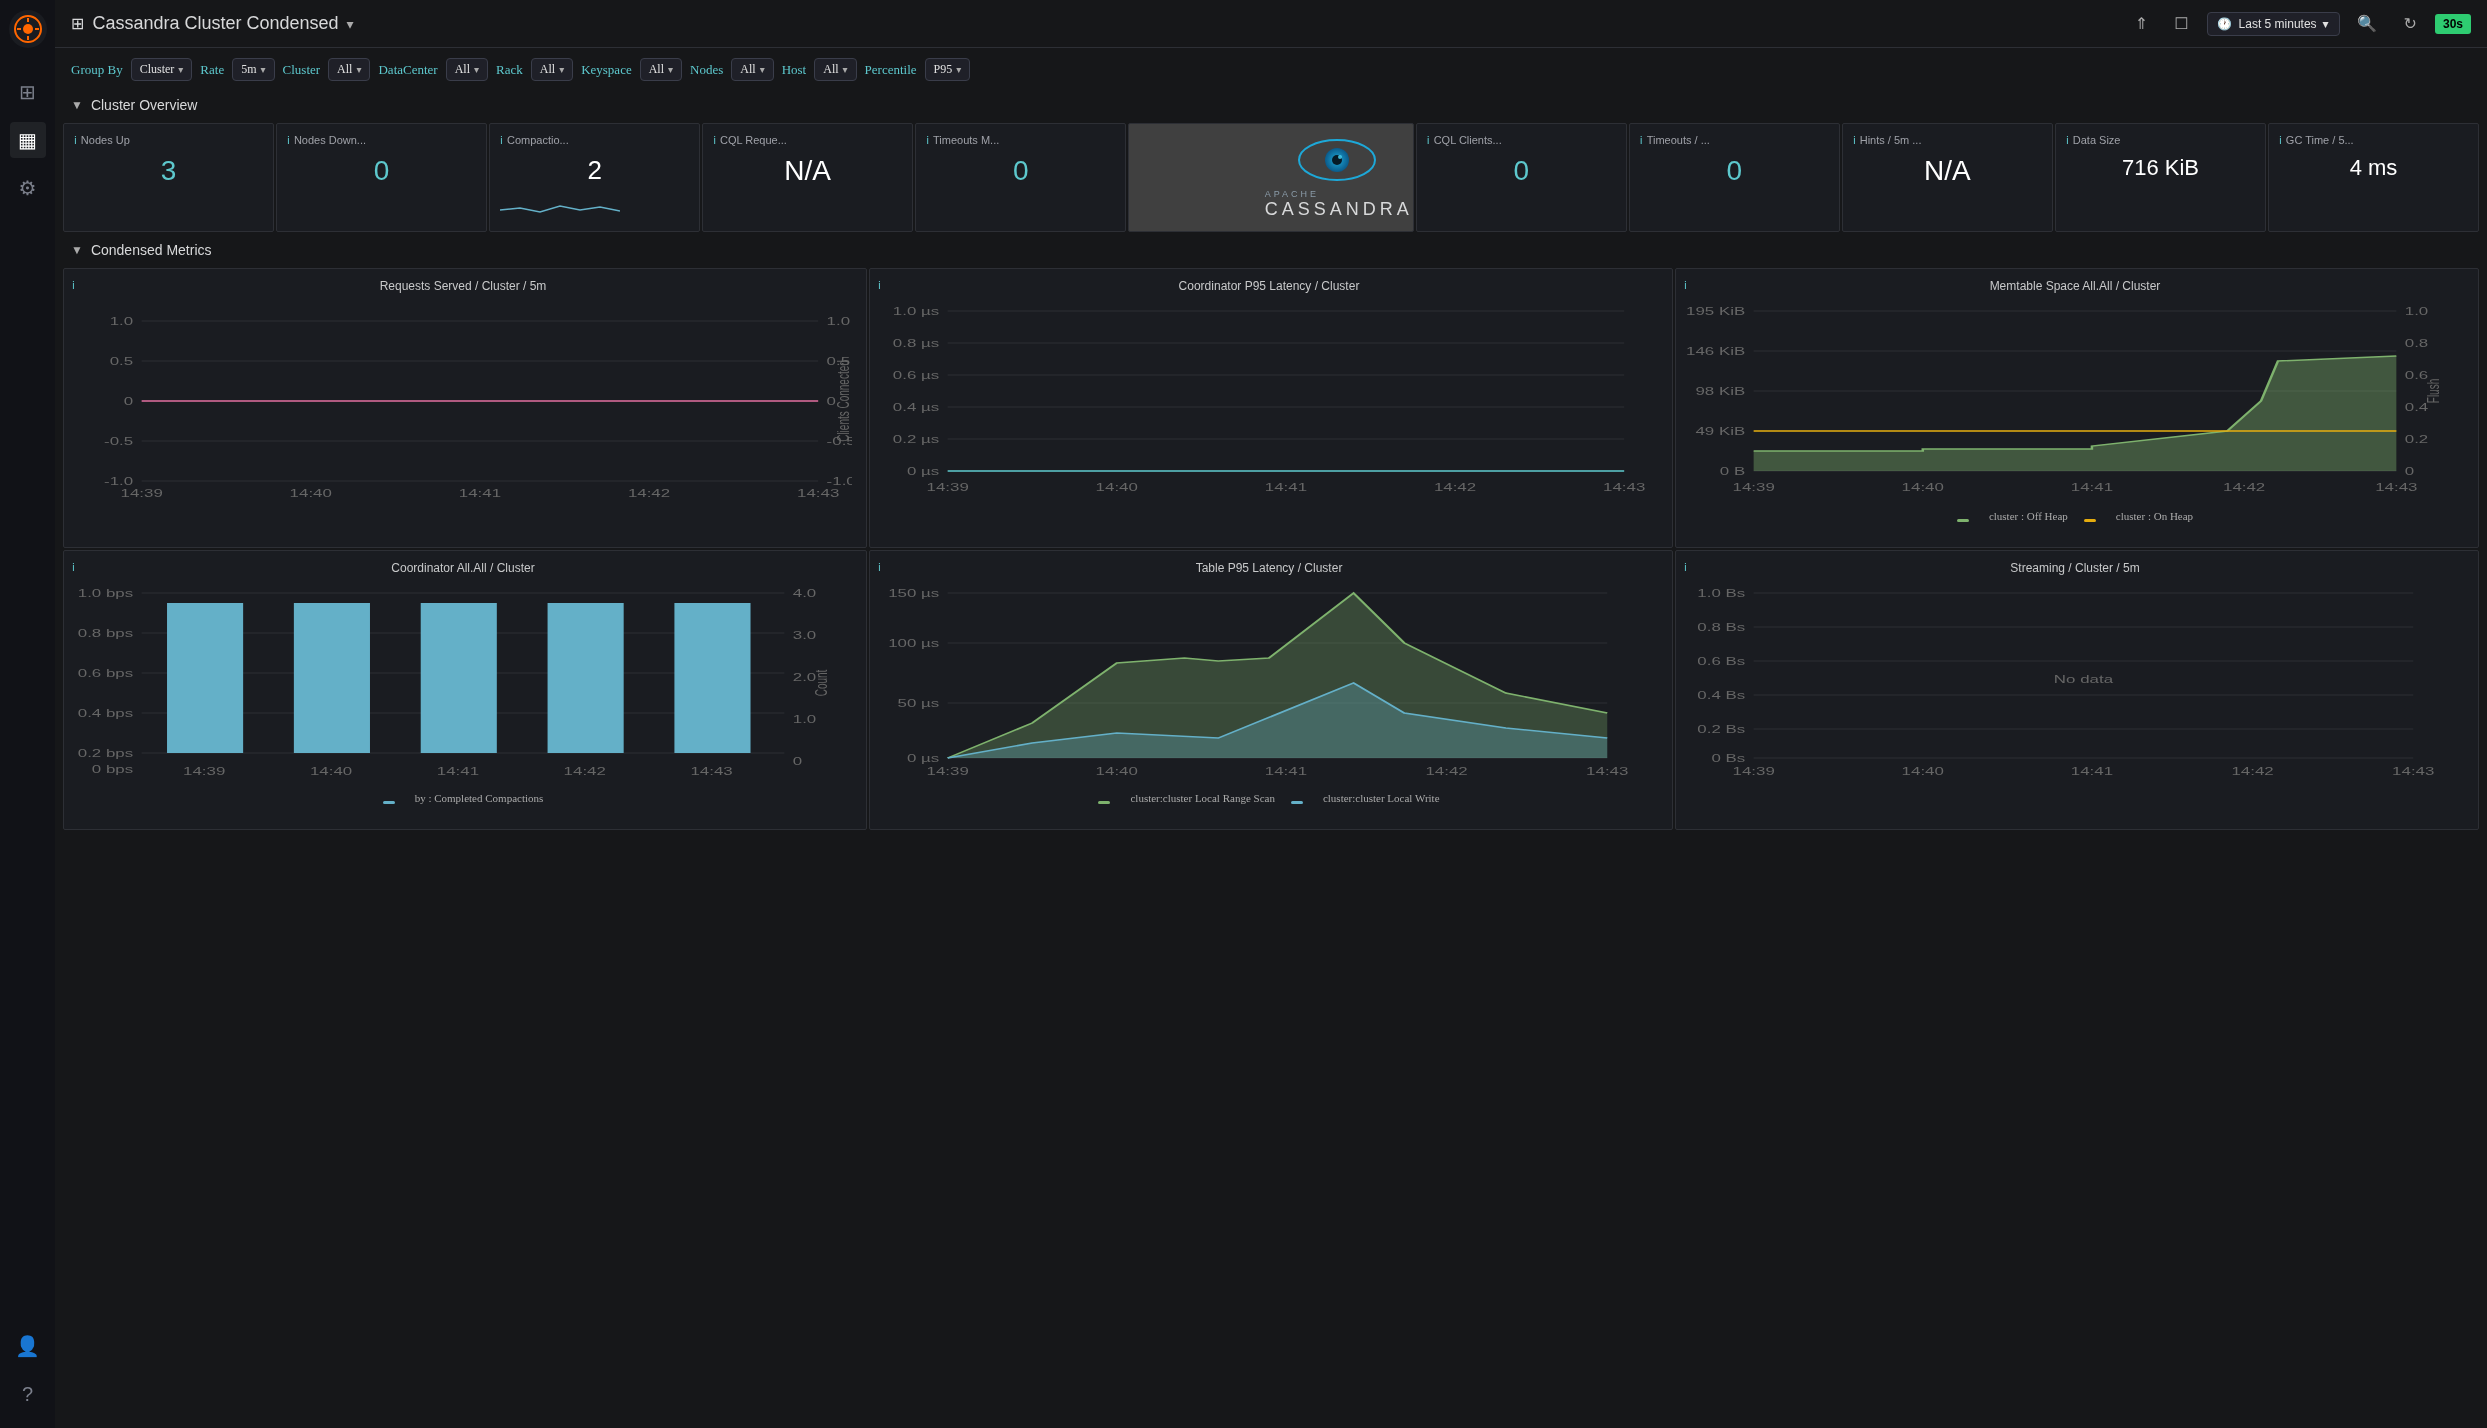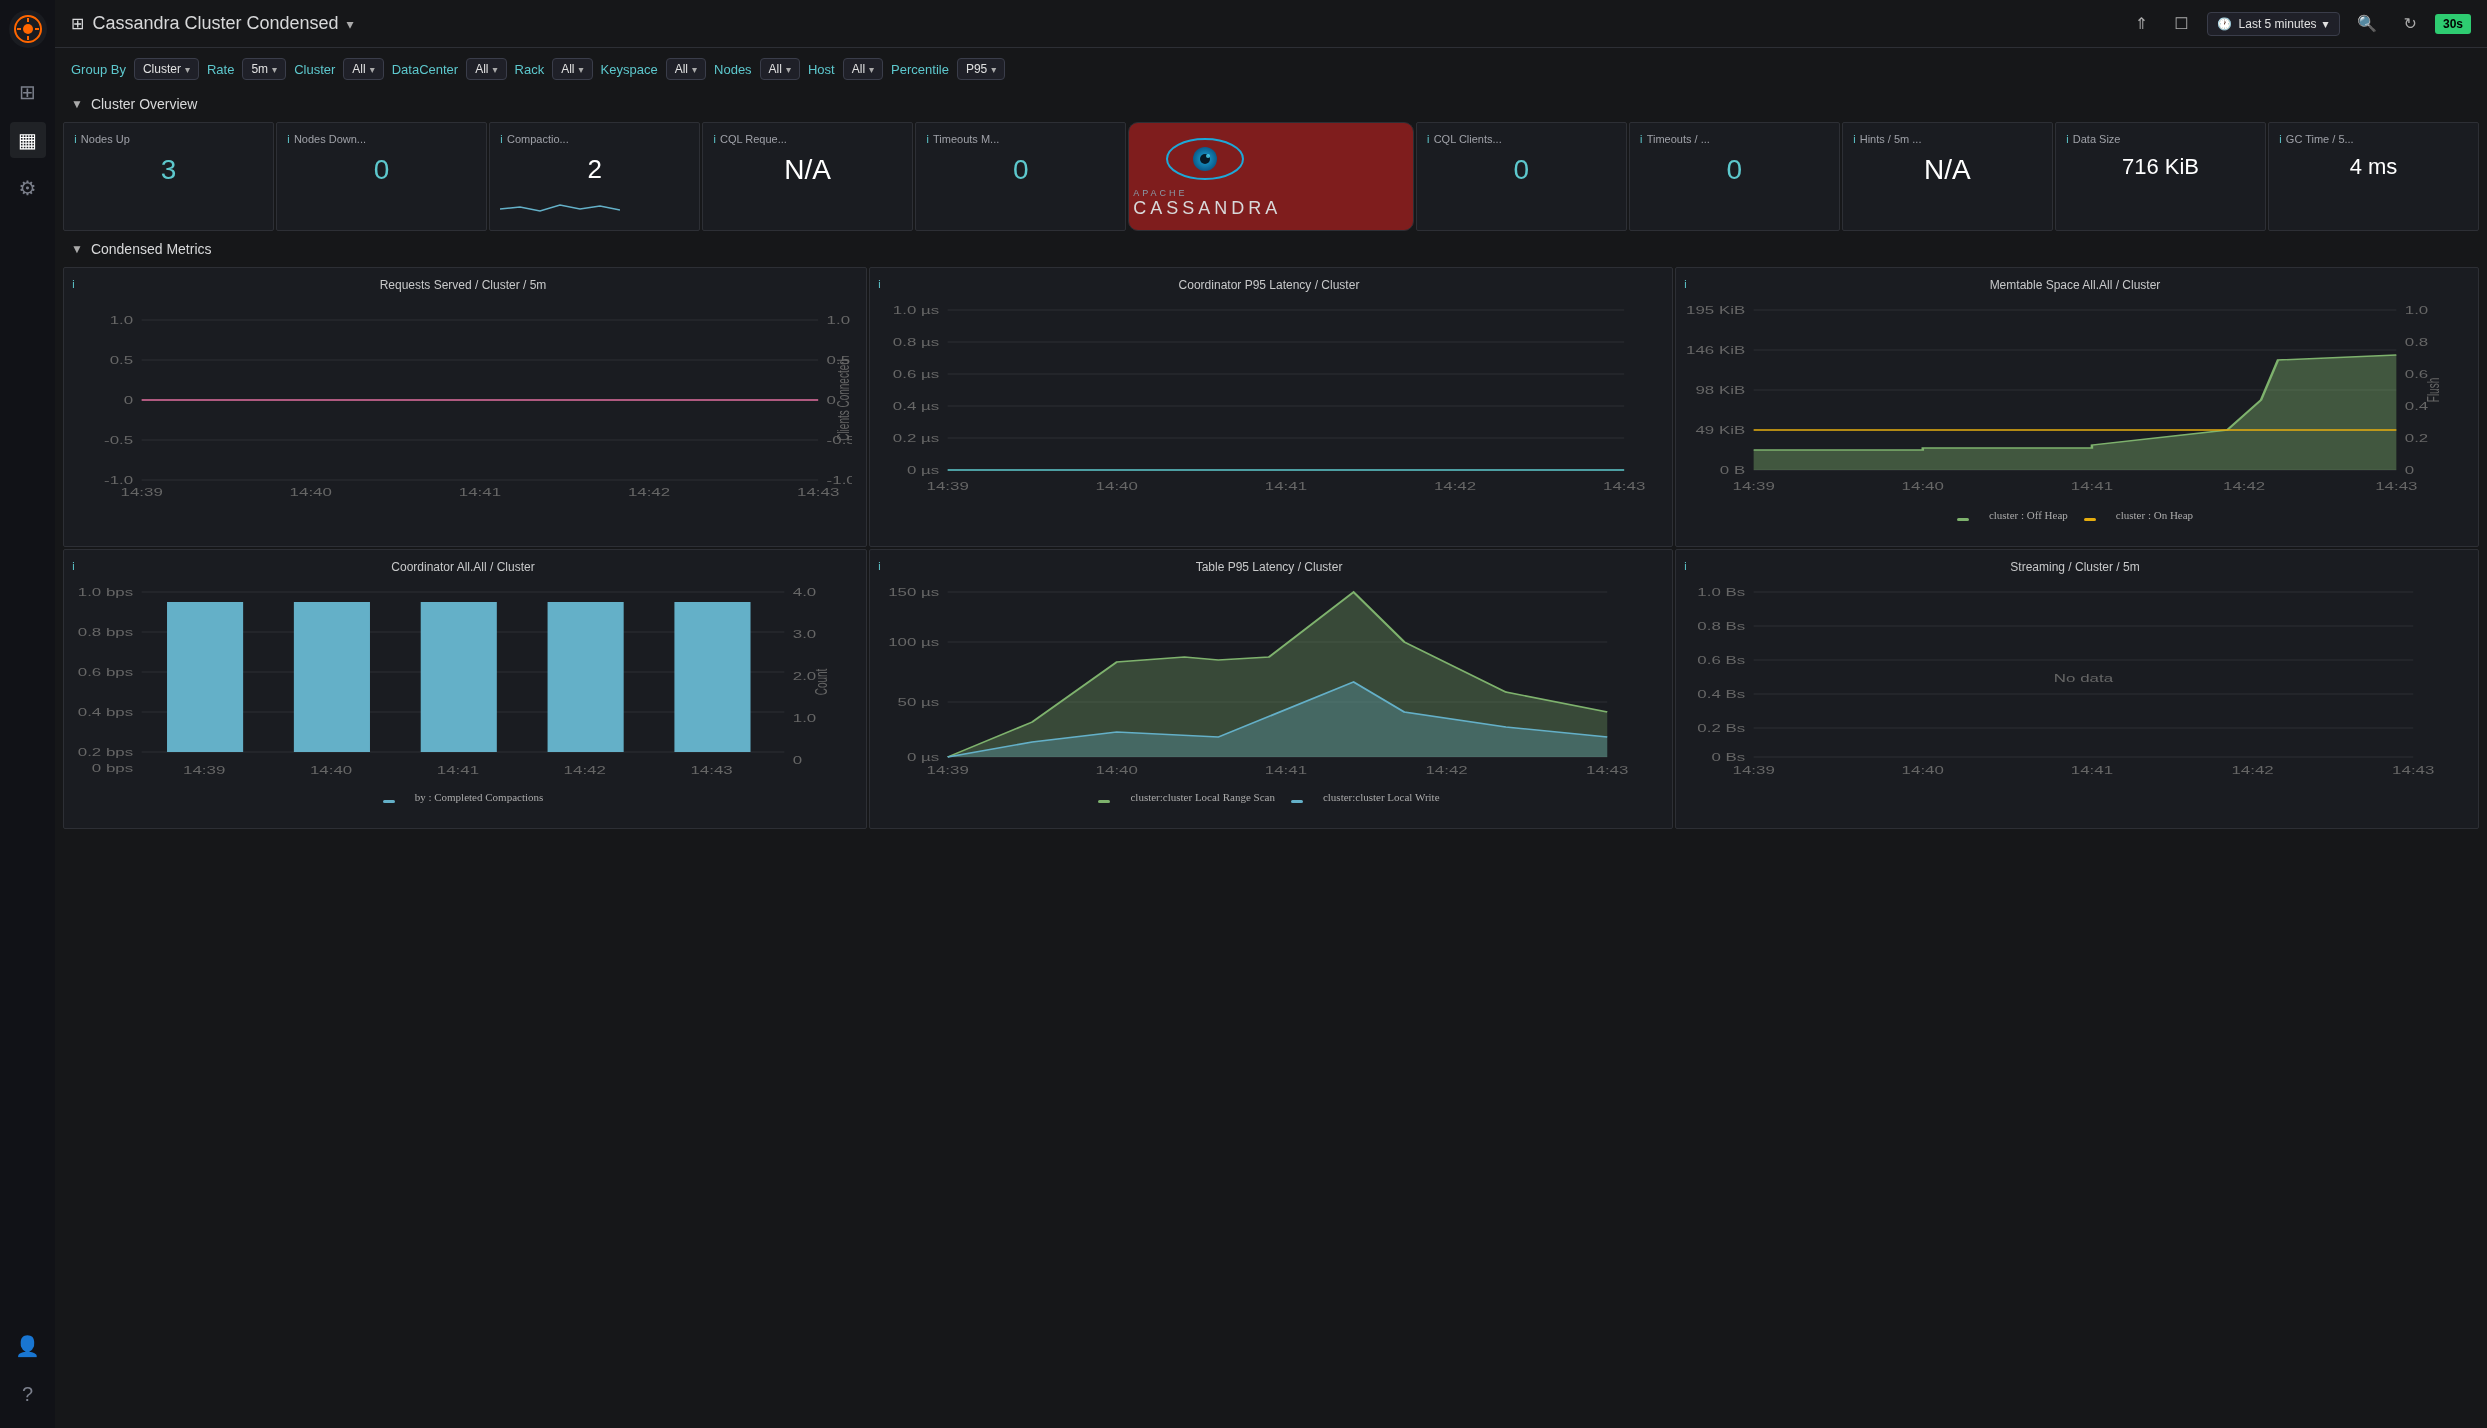--- a/index.html
+++ b/index.html
@@ -92,20 +92,21 @@
     }
 
     
     .filterbar {
       display: flex;
       align-items: center;
       gap: 8px;
       padding: 10px 16px;
       background: #161719;
       flex-wrap: wrap;
+      font-family: Liberation Serif, serif;
     }
     .filter-label {
       color: #5dc8cd;
       font-size: 13px;
       font-weight: 500;
     }
     .filter-select {
       background: #1f2028;
       border: 1px solid #3a3d4a;
       color: #e0e0e0;
@@ -151,24 +152,24 @@
       font-size: 28px; font-weight: 300;
       text-align: center;
       margin-top: 6px;
     }
     .stat-value.green { color: #5dc8cd; }
     .stat-value.white { color: #fff; }
 
     
     .cassandra-card {
       flex: 1.5;
-      background: #7f1d1d;
+      background: #404040;
       border: 1px solid #2d2f35;
-      border-radius: 10px;
-      display: flex; align-items: center; justify-content: flex-start;
+      border-radius: 2px;
+      display: flex; align-items: center; justify-content: flex-end;
       min-height: 90px;
     }
     .cassandra-logo-area {
       display: flex; flex-direction: column; align-items: center; gap: 4px;
     }
 
     
     .sparkline {
       height: 30px;
       margin-top: 4px;

